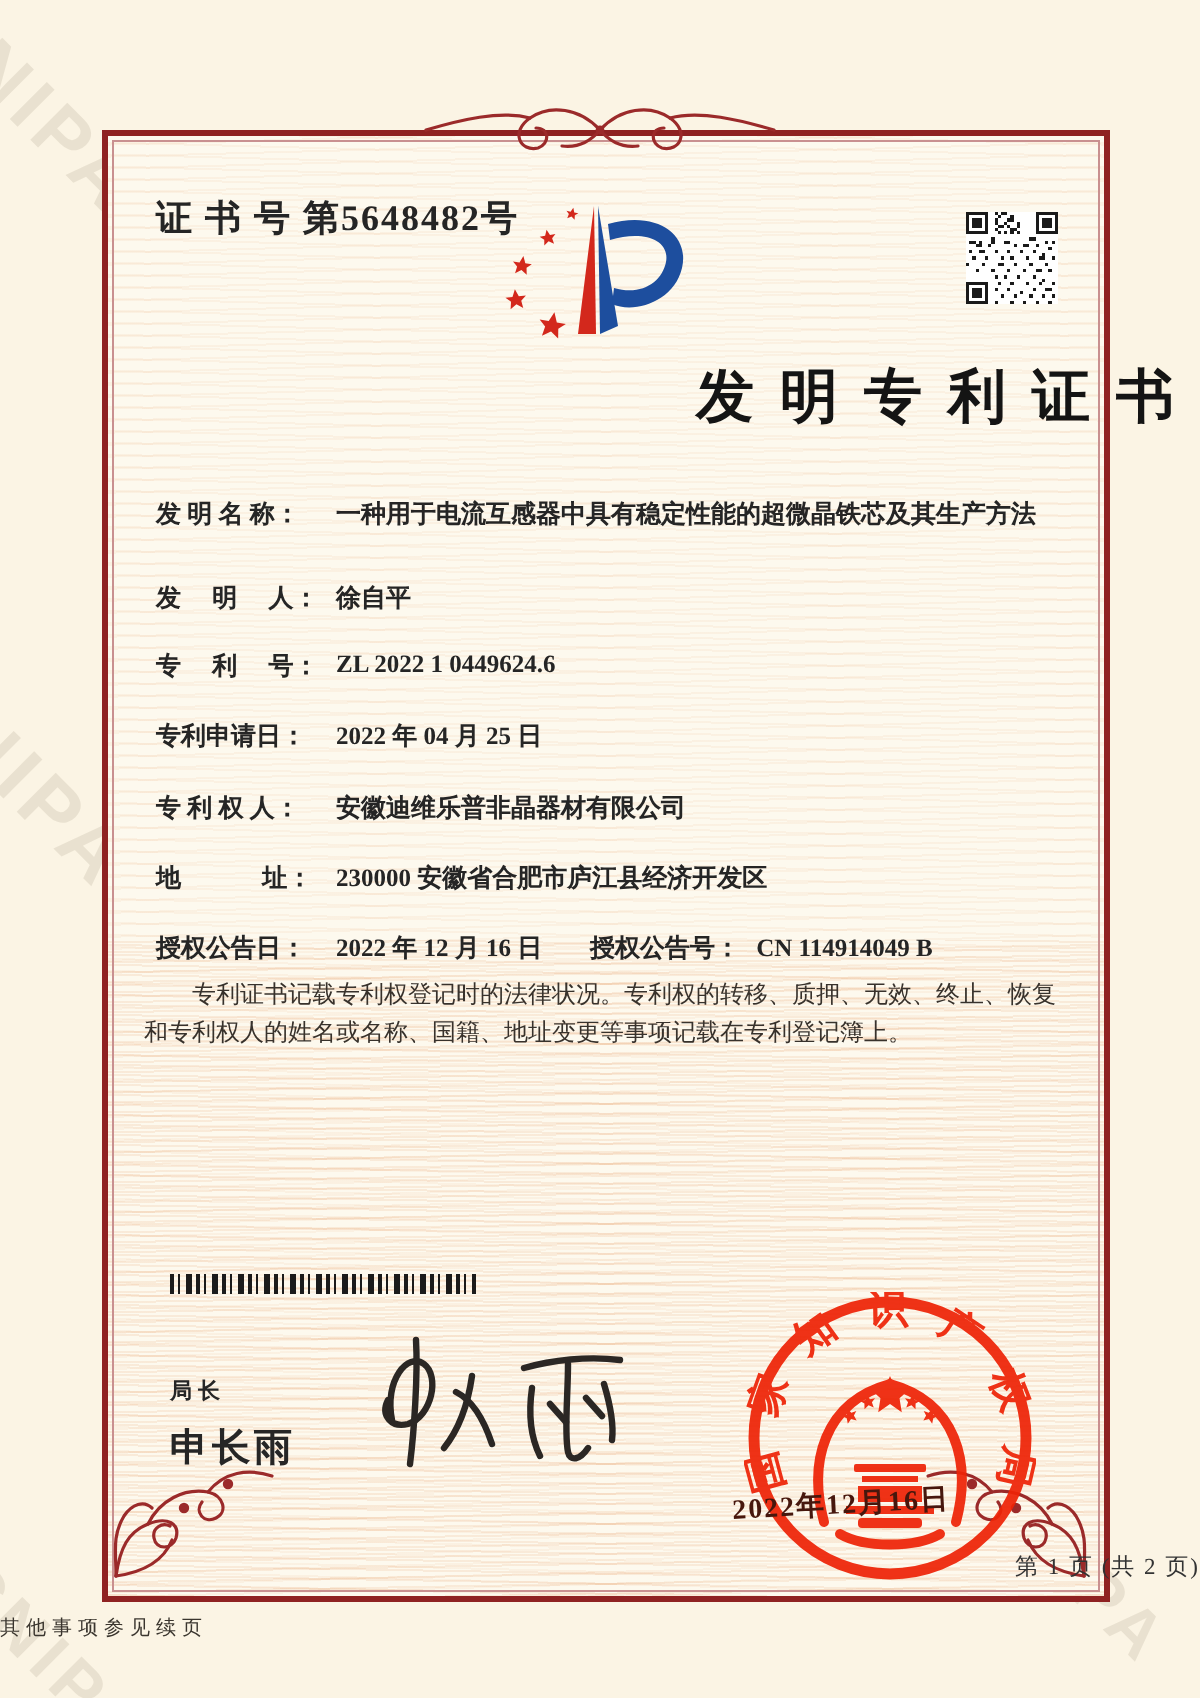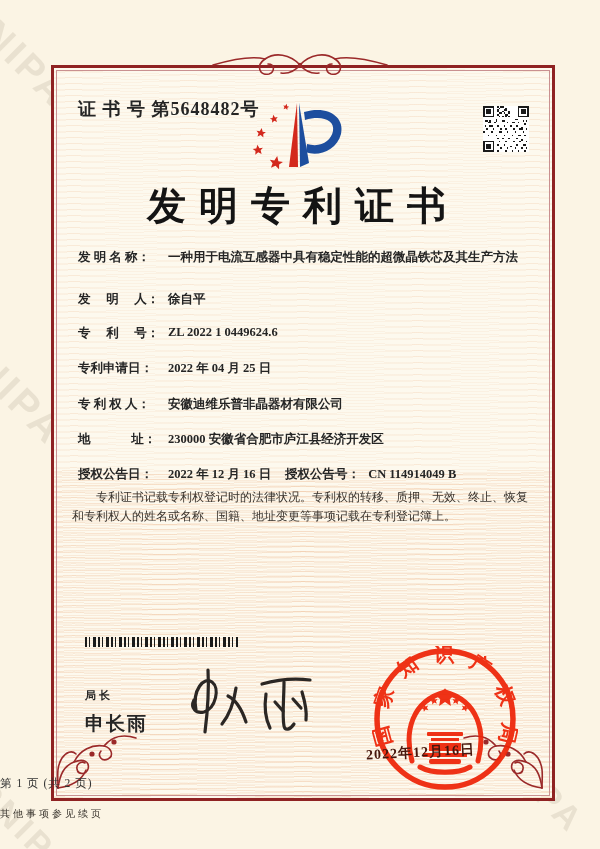--- a/index.html
+++ b/index.html
@@ -25,44 +25,44 @@
          repeating-linear-gradient(1deg, rgba(230,158,105,0.16) 0 1px, rgba(0,0,0,0) 1px 5px),
          repeating-linear-gradient(-1deg, rgba(230,158,105,0.16) 0 1px, rgba(0,0,0,0) 1px 5px);}
 
   .ornament{position:absolute;}
 
   
   .certno{position:absolute;left:78px;top:97px;font-size:18px;font-weight:bold;
           letter-spacing:1px;color:#252525;}
   .logo{position:absolute;left:248px;top:99px;width:104px;height:78px;}
   .qr{position:absolute;left:483px;top:106px;width:46px;height:46px;}
-  .title{position:absolute;left:0;right:0;top:179px;text-align:center;
-         font-size:39px;font-weight:bold;letter-spacing:13px;padding-left:6px;
+  .title{position:absolute;left:0;right:0;top:179px;text-align:right;
+         font-size:29px;font-weight:bold;letter-spacing:13px;padding-left:6px;
          box-sizing:border-box;color:#141414;}
   .frow{position:absolute;left:78px;font-size:12.5px;font-weight:bold;
         white-space:nowrap;color:#252525;height:18px;}
   .flabel{position:absolute;left:0;top:0;}
   .fval{position:absolute;left:90px;top:0;}
-  .grant2{position:absolute;left:207px;top:0;}
+  .grant2{position:absolute;left:217px;top:0;}
   .grant2 .v2{margin-left:5px;}
   .body-text{position:absolute;left:72px;top:488px;width:458px;font-size:12px;
         line-height:18.5px;color:#38322c;}
   .body-text p{margin:0;text-indent:2em;}
   .barcode{position:absolute;left:85px;top:637px;width:153px;height:10px;
         background:repeating-linear-gradient(90deg,#1b1b1b 0 2px,rgba(0,0,0,0) 2px 4px,
           #1b1b1b 4px 5px,rgba(0,0,0,0) 5px 8px,#1b1b1b 8px 11px,rgba(0,0,0,0) 11px 13px);}
   .signer-title{position:absolute;left:85px;top:688px;font-size:11px;font-weight:bold;
         letter-spacing:3px;color:#262626;}
   .signer-name{position:absolute;left:85px;top:711px;font-size:19px;font-weight:bold;
         letter-spacing:2px;color:#262626;}
   .signature{position:absolute;left:178px;top:668px;width:150px;height:70px;}
   .seal{position:absolute;left:372px;top:646px;width:146px;height:146px;}
   .seal-date{position:absolute;left:366px;top:742px;width:170px;font-size:14px;
         font-weight:bold;letter-spacing:1px;color:#47170d;transform:rotate(-3deg);}
-  .page-footer{position:absolute;left:0;right:0;top:776px;text-align:left;
+  .page-footer{position:absolute;left:0;right:0;top:776px;text-align:right;
         font-size:11.5px;color:#333;letter-spacing:1px;}
   .cont-note{position:absolute;left:0;right:0;top:807px;text-align:left;
         font-size:10px;color:#3a352e;letter-spacing:3px;}
 </style>
 </head>
 <body>
 
 <div id="page">
 
   <div class="wm" style="left:-18px;top:-10px;font-size:38px;">CNIPA</div>

